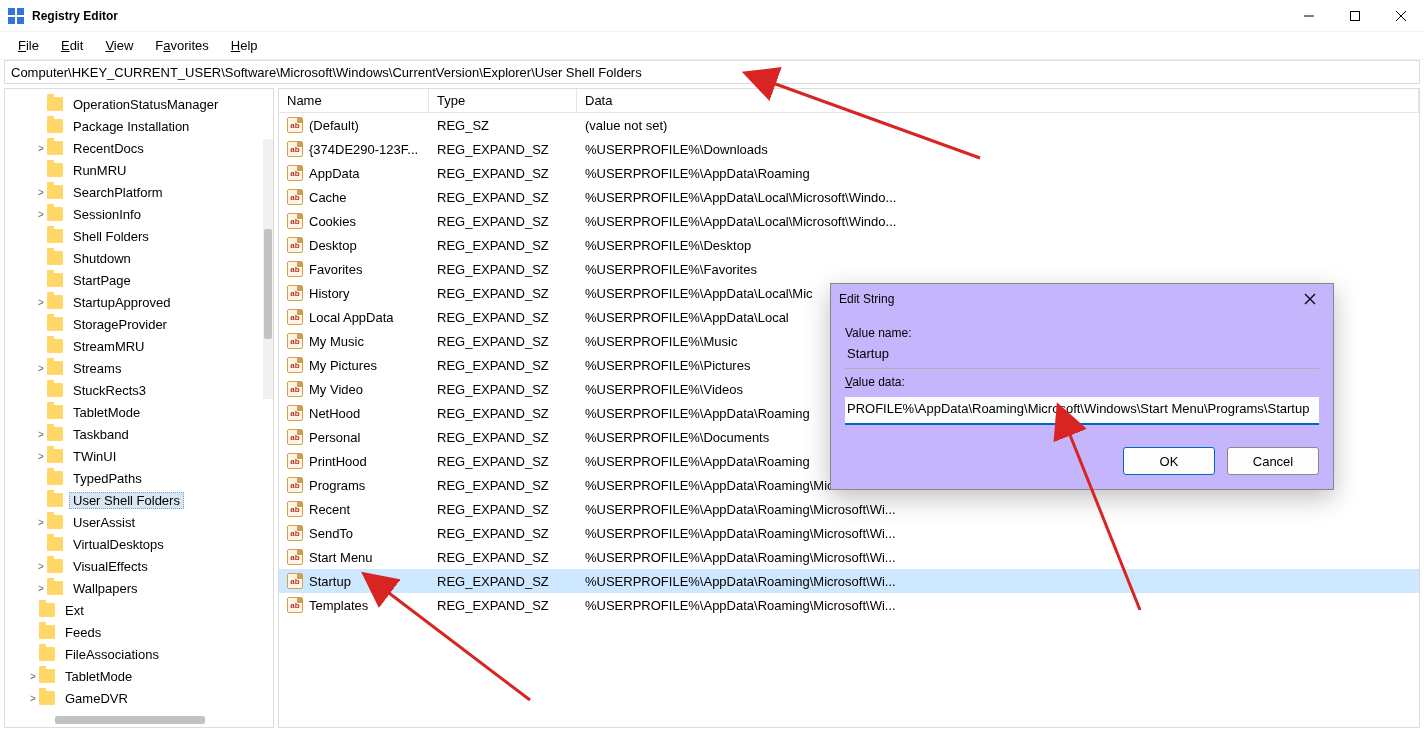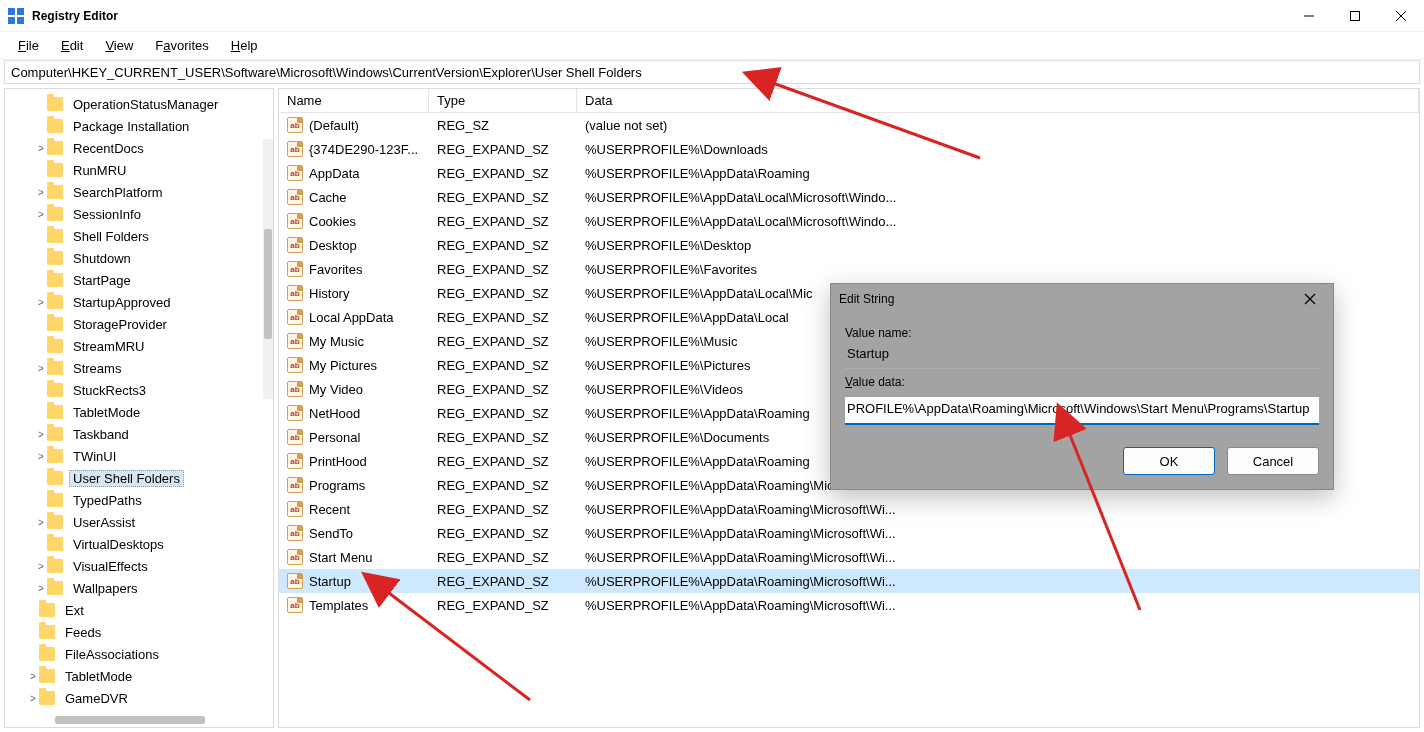--- a/index.html
+++ b/index.html
@@ -52,21 +52,21 @@
 .list-row .cell { padding: 0 8px 0 4px; overflow: hidden; text-overflow: ellipsis; white-space: nowrap; }
 .list-row .c-name { width: 150px; display: flex; align-items: center; }
 .list-row .c-type { width: 148px; }
 .list-row .c-data { flex: 1; }
 .list-row.selected { background: #cde8ff; }
 .val-icon { width: 16px; height: 16px; margin-right: 6px; flex: none; display: inline-flex; align-items: center; justify-content: center; border: 1px solid #d0a050; border-radius: 2px; background: #fff6e6; position: relative; }
 .val-icon::after { content: "ab"; font-size: 8px; font-weight: bold; color: #c03020; }
 .val-icon::before { content: ""; position: absolute; top: 0; right: 0; width: 5px; height: 5px; background: #d0a050; }
 
 
-.dialog { position: absolute; left: 830px; top: 283px; width: 504px; background: #a3a3a3; border: 1px solid #888; box-shadow: 0 8px 24px rgba(0,0,0,0.25); font-size: 13px; }
+.dialog { position: absolute; left: 830px; top: 283px; width: 504px; background: #c4b5fd; border: 1px solid #888; box-shadow: 0 8px 24px rgba(0,0,0,0.25); font-size: 13px; }
 .dialog-title { display: flex; align-items: center; height: 30px; padding: 0 8px; }
 .dialog-title .dt-text { font-size: 12px; }
 .dialog-title .dt-close { margin-left: auto; width: 30px; height: 30px; display: flex; align-items: center; justify-content: center; font-size: 14px; }
 .dialog-body { padding: 6px 14px 14px 14px; }
 .dialog-body .lbl { font-size: 12px; margin-top: 6px; }
 .dialog-body .lbl .mn { text-decoration: underline; }
 .dialog-body .ro-field { border-bottom: 1px solid #b0b0b0; padding: 4px 2px 7px 2px; margin-top: 2px; font-size: 13px; }
 .dialog-body .rw-field { border-bottom: 2px solid #0067c0; padding: 4px 2px 7px 2px; margin-top: 8px; font-size: 13px; background: #fbfdff; }
 .dialog-buttons { display: flex; justify-content: flex-end; gap: 12px; margin-top: 22px; }
 .dialog-buttons .btn { width: 92px; height: 28px; border: 1px solid #888; background: #fdfdfd; font-size: 13px; border-radius: 3px; display: flex; align-items: center; justify-content: center; }
@@ -217,31 +217,31 @@
           <span class="expand">&gt;</span>
           <span class="folder-icon"></span>
           <span class="label">Taskband</span>
         </div>
         <div class="tree-row">
           <span class="indent" style="width: 24px;"></span>
           <span class="expand">&gt;</span>
           <span class="folder-icon"></span>
           <span class="label">TWinUI</span>
         </div>
+        <div class="tree-row">
+          <span class="indent" style="width: 24px;"></span>
+          <span class="expand"></span>
+          <span class="folder-icon"></span>
+          <span class="label">TypedPaths</span>
+        </div>
         <div class="tree-row selected">
           <span class="indent" style="width: 24px;"></span>
           <span class="expand"></span>
           <span class="folder-icon"></span>
           <span class="label">User Shell Folders</span>
-        </div>
-        <div class="tree-row">
-          <span class="indent" style="width: 24px;"></span>
-          <span class="expand"></span>
-          <span class="folder-icon"></span>
-          <span class="label">TypedPaths</span>
         </div>
         <div class="tree-row">
           <span class="indent" style="width: 24px;"></span>
           <span class="expand">&gt;</span>
           <span class="folder-icon"></span>
           <span class="label">UserAssist</span>
         </div>
         <div class="tree-row">
           <span class="indent" style="width: 24px;"></span>
           <span class="expand"></span>

